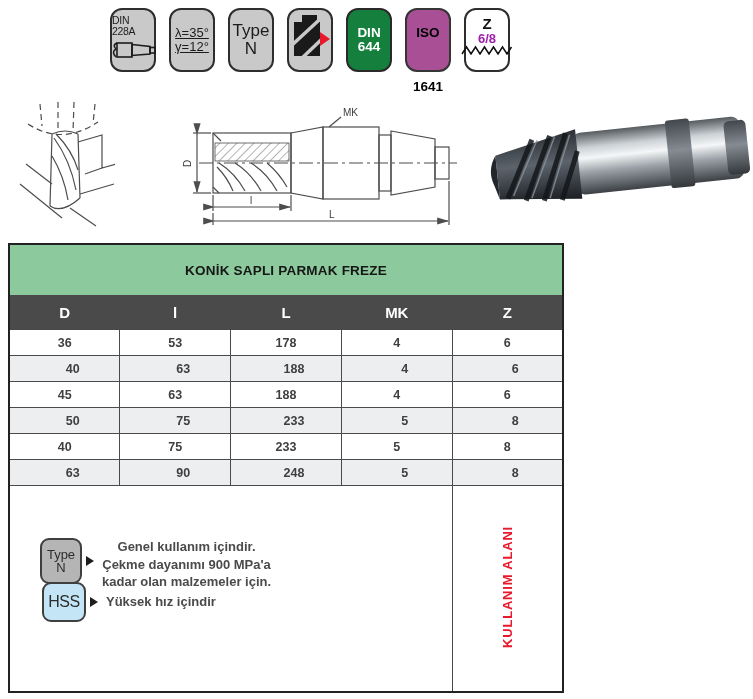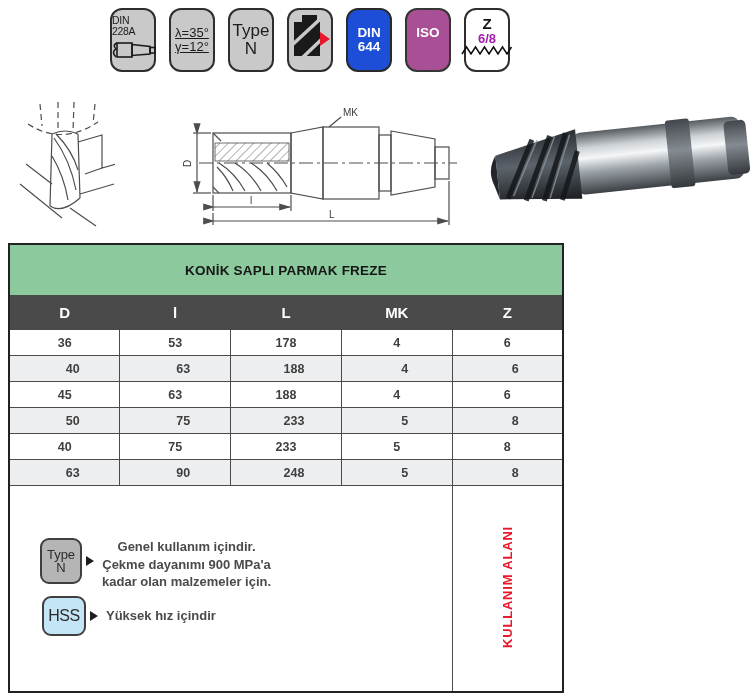--- a/index.html
+++ b/index.html
@@ -7,24 +7,24 @@
         font-family:"Liberation Sans",sans-serif;color:#222;}
 
   
   .badge-row{position:absolute;left:110px;top:8px;display:flex;gap:13px;}
   .badge{box-sizing:border-box;width:46px;height:64px;border:2.5px solid #2e2e2e;border-radius:12px;
          background:#c9c9c9;display:flex;flex-direction:column;align-items:center;justify-content:center;
          line-height:1.05;}
   .badge .b-small{font-size:10.5px;color:#1c1c1c;letter-spacing:-0.3px;margin-bottom:2px;}
   .badge .b-mid{font-size:13px;color:#1c1c1c;text-decoration:underline;}
   .badge .b-big{font-size:17px;color:#1c1c1c;}
-  .badge.dark{background:#1d4ed8;border-color:#2a2a2a;}
+  .badge.dark{background:#15803d;border-color:#2a2a2a;}
   .badge.dark div{color:#ffffff;font-weight:bold;font-size:13.5px;}
   .badge.magenta{background:#a84f96;border-color:#353535;}
-  .badge.magenta div{color:#ffffff;font-weight:bold;font-size:13.5px;margin-top:40px;}
+  .badge.magenta div{color:#000000;font-weight:bold;font-size:13.5px;margin-top:40px;}
   .badge.white{background:#ffffff;justify-content:flex-start;padding-top:6px;}
   .badge.white .z{font-weight:bold;font-size:15px;color:#111;}
   .badge.white .z68{font-weight:bold;font-size:13px;color:#a21caf;}
   .badge.white svg{margin-top:auto;margin-bottom:3px;}
 
   
   .fig{position:absolute;}
   .fig svg{display:block;}
 
   
@@ -34,21 +34,21 @@
   tr.title-row td{background:#8cca9d;height:50px;font-weight:bold;font-size:13.5px;color:#161616;letter-spacing:.2px;}
   tr.head-row td{background:#4a4a4b;height:33px;color:#ffffff;font-weight:bold;font-size:15px;}
   tr.data-row td{height:25px;font-weight:bold;font-size:12.5px;color:#3f3f3f;background:#ffffff;}
   tr.data-row.alt td{background:#edeef0;padding-left:16px;}
   tr.legend-row td{height:205px;background:#ffffff;}
 
   
   .legend-cell{position:relative;text-align:left;}
   .legend-item{position:absolute;display:flex;align-items:center;}
   .legend-item.typen{left:30px;top:52px;align-items:flex-start;}
-  .legend-item.hss{left:32px;top:110px;}
+  .legend-item.hss{left:32px;top:96px;}
   .lbadge{box-sizing:border-box;border:2px solid #3f3f3f;border-radius:9px;display:flex;flex-direction:column;
           align-items:center;justify-content:center;line-height:1.0;color:#2c2c2c;}
   .lbadge.gray{width:42px;height:46px;background:#b5b5b6;font-size:13px;}
   .lbadge.blue{width:44px;height:40px;background:#c4e5f6;font-size:16px;letter-spacing:-0.5px;}
   .arrow-right{width:0;height:0;border-left:8px solid #1d1d1d;border-top:5px solid transparent;
                border-bottom:5px solid transparent;margin:0 8px 0 4px;flex:none;}
   .legend-item.typen .arrow-right{margin-top:18px;}
   .legend-text{font-weight:bold;font-size:13px;color:#4a4a4a;line-height:1.35;}
   .usage-cell{vertical-align:middle;}
   .usage-vertical{display:inline-block;writing-mode:vertical-rl;transform:rotate(180deg);

